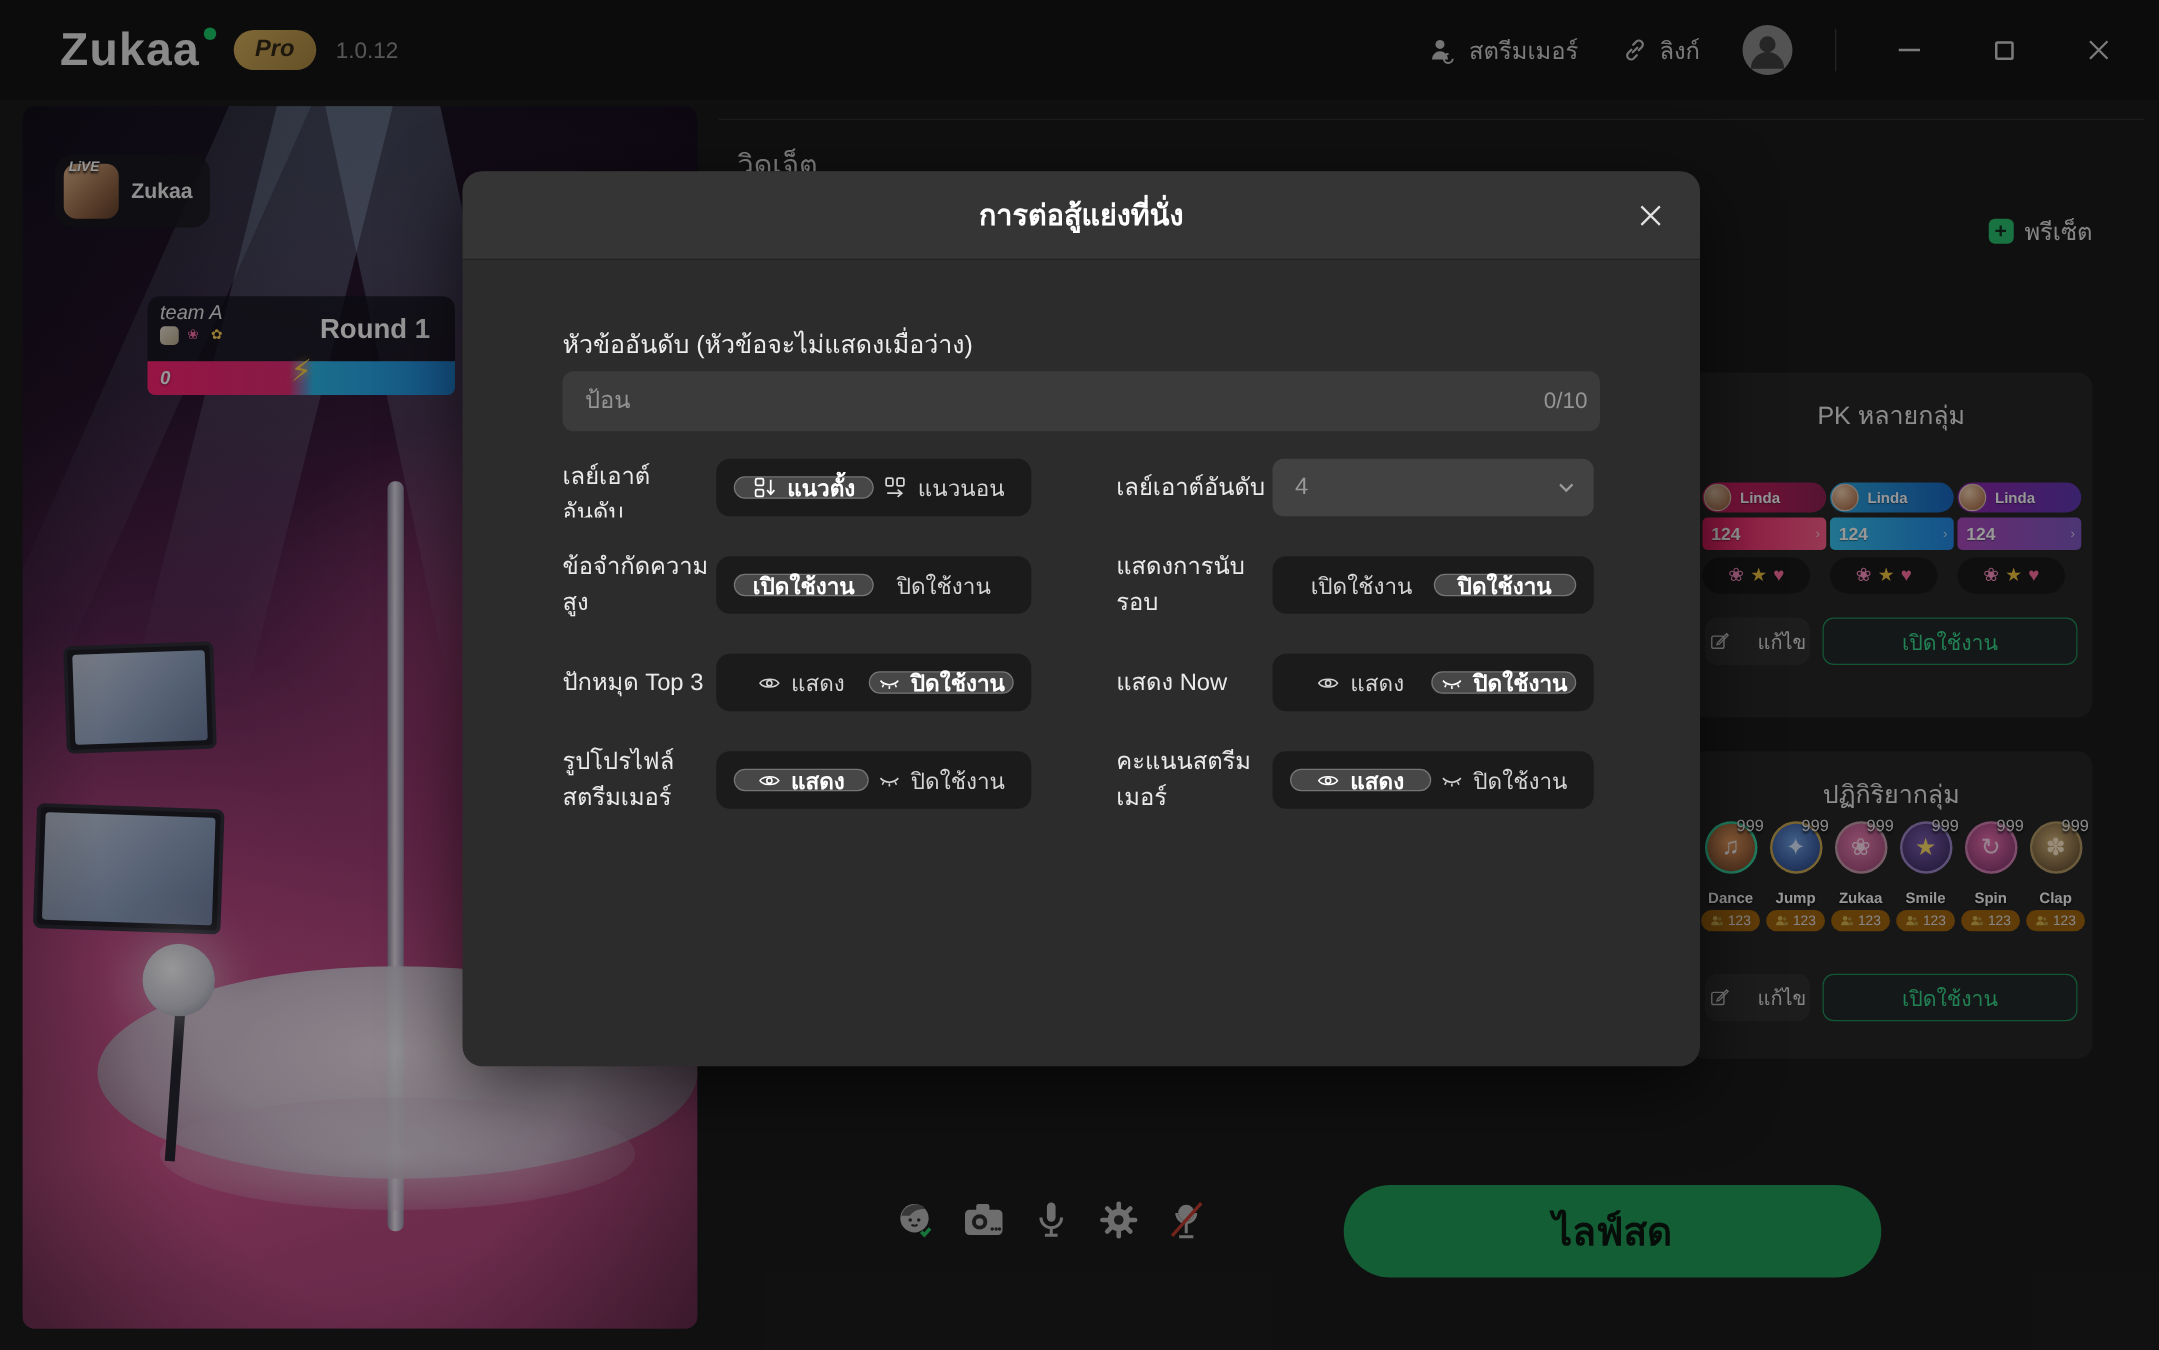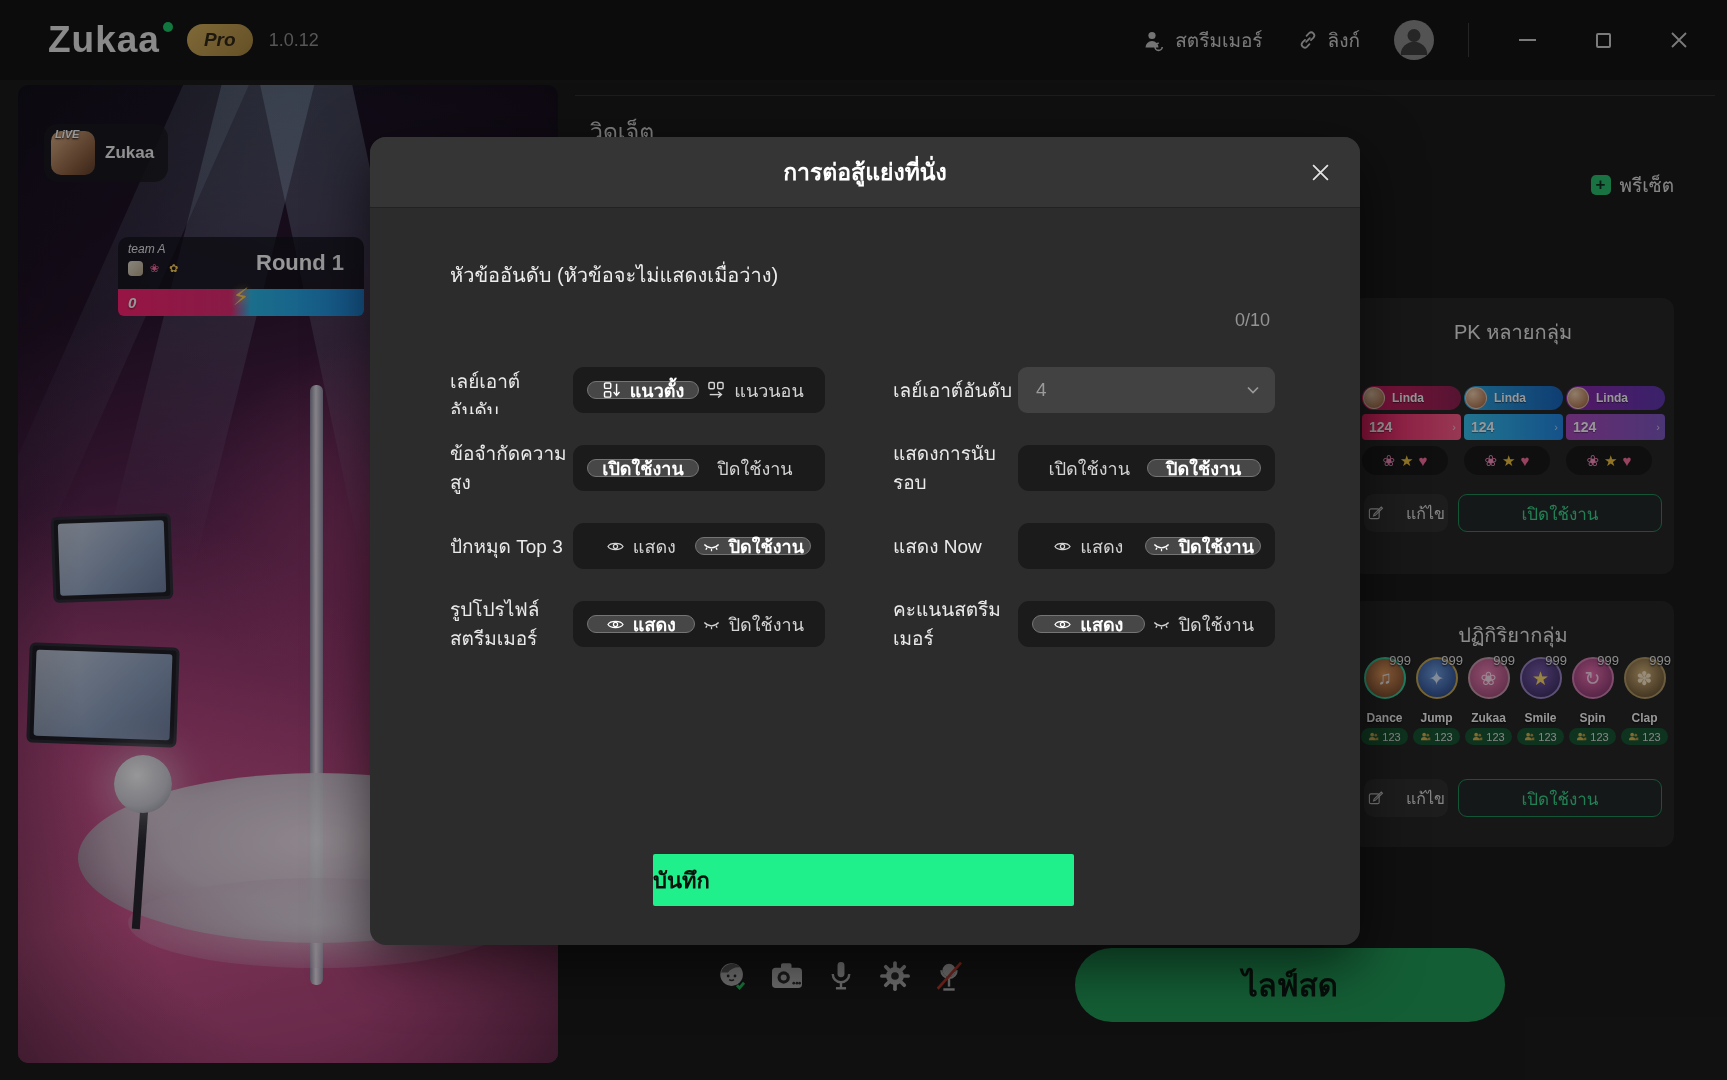--- a/index.html
+++ b/index.html
@@ -53,21 +53,21 @@
 
   .live-badge { position:absolute; left:26px; top:39px; width:124px; height:58px; border-radius:14px;
     background:rgba(22,22,26,.85); display:flex; align-items:center; }
   .live-av { width:44px; height:44px; margin-left:7px; border-radius:10px;
     background:linear-gradient(135deg,#e0b286,#8a5c3c 70%,#5d3c25); }
   .live-tag { position:absolute; left:11px; top:4px; color:#fff; font-size:11px; font-weight:bold; font-style:italic; text-shadow:0 1px 2px #000; }
   .live-name { color:#f2f2f2; font-size:17px; font-weight:bold; margin-left:10px; }
 
   .round-card { position:absolute; left:100px; top:152px; width:246px; height:52px;
     background:rgba(14,14,20,.74); border-radius:10px 10px 0 0; }
-  .team-label { position:absolute; left:10px; top:5px; color:#e9e9e9; font-size:12px; font-style:italic; }
+  .team-label { position:absolute; left:10px; top:5px; color:#e9e9e9; font-size:16px; font-style:italic; }
   .round-icons { position:absolute; left:10px; top:24px; display:flex; gap:4px; }
   .ri { width:15px; height:15px; border-radius:4px; font-size:11px; line-height:15px; text-align:center; }
   .ri1 { background:linear-gradient(135deg,#e8e2d2,#b9a98a); }
   .ri2 { color:#ff6fa5; }
   .ri3 { color:#ffd257; }
   .round-label { position:absolute; right:20px; top:13px; color:#ffffff; font-size:22px; font-weight:bold; }
   .score-bar { position:absolute; left:100px; top:204px; width:246px; height:27px; border-radius:0 0 6px 6px;
     background:linear-gradient(90deg,#ff1f6e 0%,#e52a72 46%,#29b9ea 54%,#1f8ce4 100%);
     display:flex; align-items:center; }
   .score-num { color:#fff; font-size:15px; font-weight:bold; font-style:italic; margin-left:10px; text-shadow:0 1px 2px rgba(0,0,0,.5); }
@@ -119,33 +119,33 @@
   .rx-circle { width:42px; height:42px; border-radius:50%; display:flex; align-items:center; justify-content:center;
     font-size:19px; }
   .r0 .rx-circle { background:radial-gradient(circle at 45% 40%,#f5a45f,#8a5330 75%); border:2px solid #35d6a0; color:#fff; }
   .r1 .rx-circle { background:radial-gradient(circle at 45% 40%,#6d9fe2,#2f4f92 75%); border:2px solid #caa94e; color:#dce9ff; }
   .r2 .rx-circle { background:radial-gradient(circle at 45% 40%,#ef7fb3,#a94f7e 78%); border:2px solid #c99cab; color:#ffe2f0; }
   .r3 .rx-circle { background:radial-gradient(circle at 45% 40%,#7a5bb0,#3f2f66 78%); border:2px solid #9d86c6; color:#ffe066; }
   .r4 .rx-circle { background:radial-gradient(circle at 45% 40%,#f06fb0,#8f3b74 78%); border:2px solid #d67fb4; color:#ffd9ee; }
   .r5 .rx-circle { background:radial-gradient(circle at 45% 40%,#d9b77a,#6e5633 78%); border:2px solid #b39a62; color:#ffeccb; }
   .rx-999 { position:absolute; right:-2px; top:-4px; color:#eaeaea; font-size:13px; text-shadow:0 1px 2px #000; }
   .rx-name { margin-top:12px; color:#fff; font-size:12px; font-weight:bold; text-shadow:0 1px 2px #000; }
-  .rx-count { margin-top:3px; height:17px; padding:0 7px; border-radius:9px; background:#14532d; color:#e2e2e2;
+  .rx-count { margin-top:3px; height:17px; padding:0 7px; border-radius:9px; background:#a16207; color:#e2e2e2;
     font-size:11px; display:flex; align-items:center; gap:3px; }
 
   
   .bottom-icons { position:absolute; left:140px; top:862px; display:flex; gap:18px; align-items:center; }
   .bicon { width:36px; height:36px; display:flex; align-items:center; justify-content:center; }
   .live-btn { position:absolute; left:500px; top:852px; width:430px; height:74px; border-radius:37px;
     background:#1e9d55; color:#07130b; font-size:31px; font-weight:bold;
     display:flex; align-items:center; justify-content:center; }
 
   
   .dim { position:absolute; inset:0; background:rgba(8,8,10,.42); z-index:40; }
-  .modal { position:absolute; left:370px; top:137px; width:990px; height:808px; border-radius:16px;
+  .modal { position:absolute; left:370px; top:137px; width:990px; height:716px; border-radius:16px;
     background:#2c2c2c; z-index:50; box-shadow:0 18px 60px rgba(0,0,0,.6); overflow:hidden; }
   .modal-header { position:absolute; left:0; top:0; width:100%; height:70px; background:#353535;
     display:flex; align-items:center; justify-content:center; box-shadow:0 1px 0 #222; }
   .modal-title { color:#ffffff; font-size:23px; font-weight:bold; }
   .modal-close { position:absolute; right:22px; top:17px; width:36px; height:36px; display:flex;
     align-items:center; justify-content:center; }
   .field-label { position:absolute; left:80px; top:122px; color:#ededed; font-size:20px; }
   .modal-input { position:absolute; left:80px; top:160px; width:830px; height:48px; background:#3b3b3b;
     border:none; border-radius:9px; color:#e8e8e8; font-size:19px; padding:0 72px 0 18px; outline:none;
     font-family:inherit; }
@@ -499,20 +499,21 @@
     <div class="modal-header">
       <span class="modal-title">การต่อสู้แย่งที่นั่ง</span>
       <span class="modal-close">
         <svg width="19" height="19" viewBox="0 0 18 18">
             <path d="M2 2l14 14M16 2L2 16" stroke="#e2e2e2" stroke-width="1.7"></path>
           </svg>
       </span>
     </div>
 
     <div class="field-label">หัวข้ออันดับ (หัวข้อจะไม่แสดงเมื่อว่าง)</div>
+    <input class="modal-input" placeholder="ป้อน" style="">
     <span class="char-count">0/10</span>
 
     <div class="form-grid">
 
       <div class="flabel clip" style="grid-column:1;">เลย์เอาต์อันดับ</div>
       <div class="seg-group" style="grid-column:3;">
         <div class="seg sel">
           <svg width="20" height="20" viewBox="0 0 24 24">
               <g fill="none" stroke="#ffffff" stroke-width="1.7">
                 <rect x="3" y="3.5" width="7.5" height="6.5" rx="1.4"></rect>

